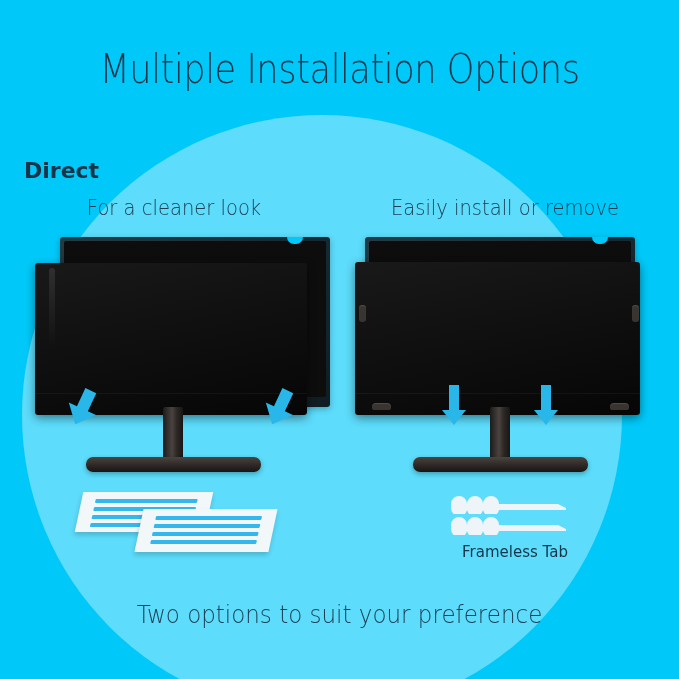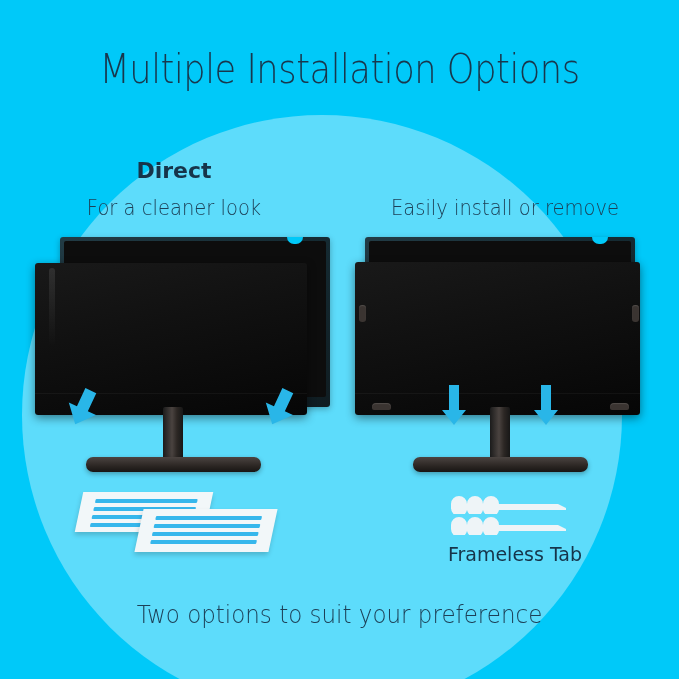--- a/index.html
+++ b/index.html
@@ -44,21 +44,21 @@
     font-weight: 300;
     letter-spacing: -0.5px;
     color: #18374d;
     transform: scaleX(0.88);
     white-space: nowrap;
   }
   .col-head {
     position: absolute;
     top: 158px;
     width: 300px;
-    text-align: center;
+    text-align: left;
     font-size: 22px;
     font-weight: 700;
     color: #16344a;
     white-space: nowrap;
   }
   .col-sub {
     position: absolute;
     top: 196px;
     width: 330px;
     text-align: center;
@@ -72,21 +72,21 @@
   .left-col-sub   { left: 9px;  }
   .right-col-head { left: 355px; }
   .right-col-sub  { left: 340px; }
 
   .tab-label {
     position: absolute;
     left: 400px;
     top: 543px;
     width: 230px;
     text-align: center;
-    font-size: 19px;
+    font-size: 15px;
     font-weight: 400;
     color: #16344a;
     white-space: nowrap;
   }
   .footer {
     position: absolute;
     left: 0;
     top: 600px;
     width: 679px;
     text-align: center;

